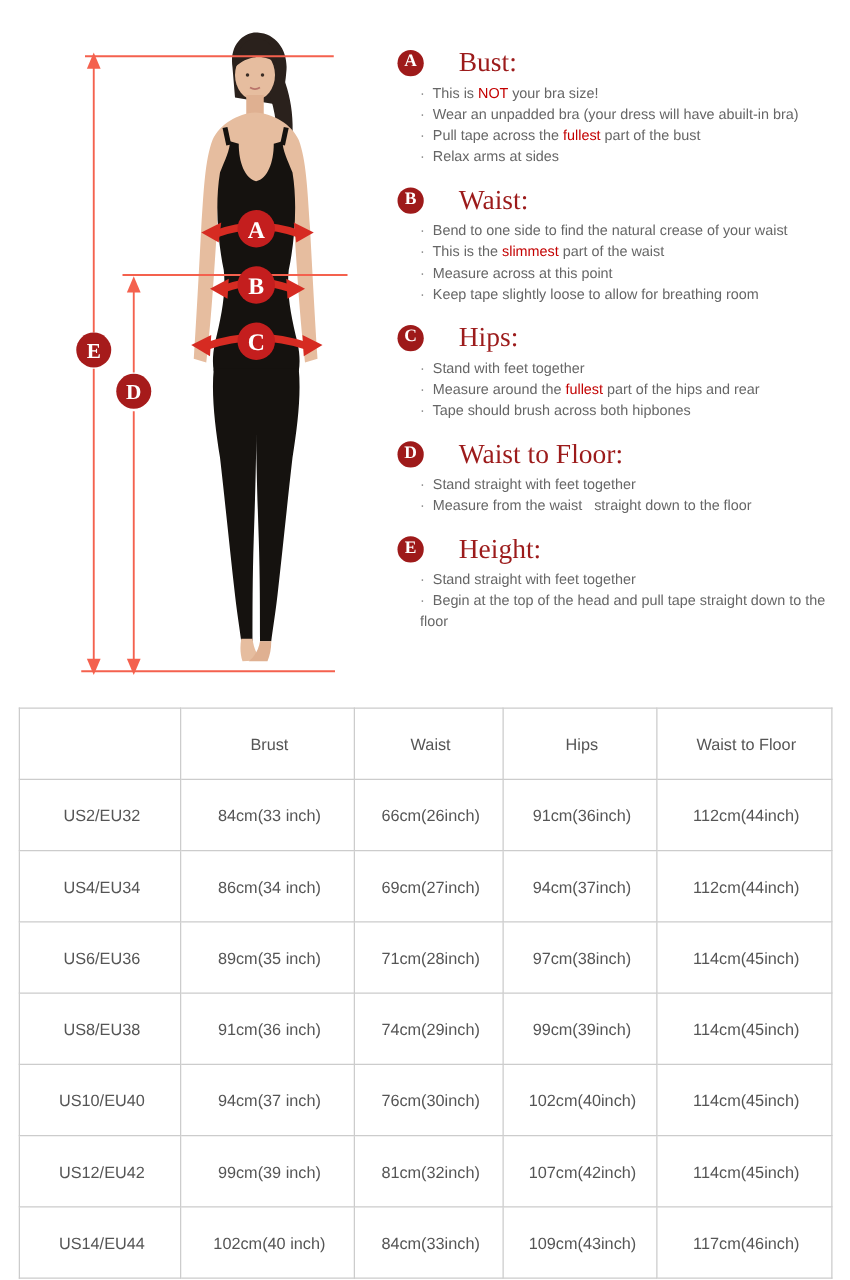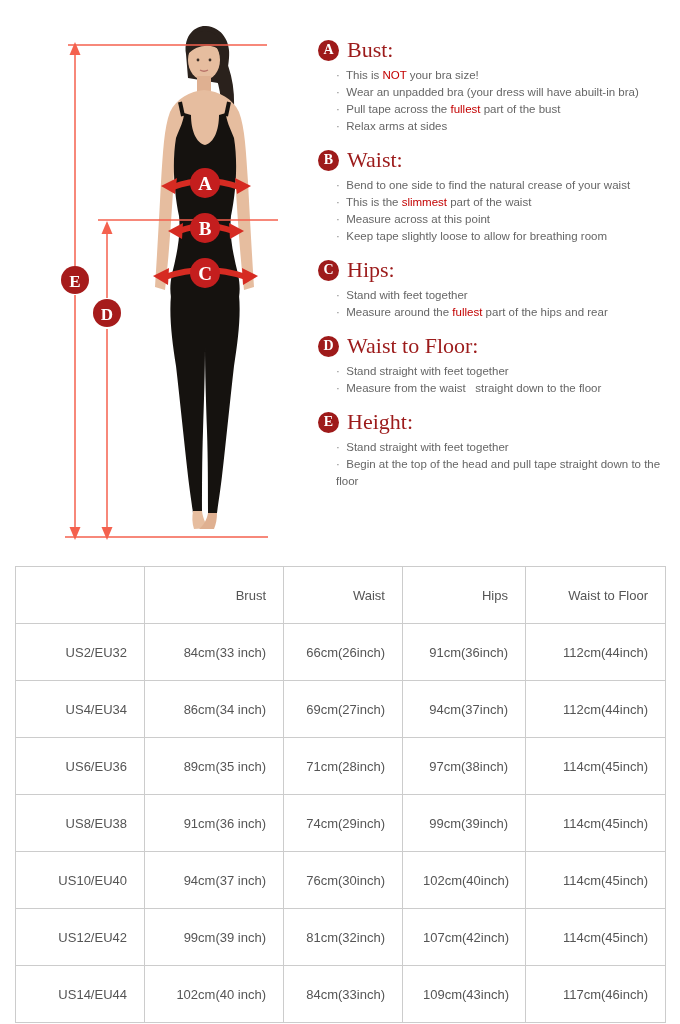--- a/index.html
+++ b/index.html
@@ -21,21 +21,21 @@
   .instr-head { display:flex; align-items:center; margin-bottom:5px; }
   .badge {
     width:21px; height:21px; border-radius:50%;
     background:#9e1a1a; color:#fff;
     font-family:"Liberation Serif", serif; font-weight:bold; font-size:14px;
     display:flex; align-items:center; justify-content:center;
     margin-right:8px; flex:0 0 auto;
   }
   .instr-title {
     font-family:"Liberation Serif", serif;
-    font-size:22px; color:#9c1b1b; line-height:24px;
+    font-size:22px; color:#9c1b1b; line-height:24px;margin-left:20px;
   }
   .bullets { list-style:none; padding-left:18px; }
   .bullets li {
     font-size:11.5px; line-height:17px; color:#666;
     white-space:pre-wrap;
   }
   .bullets li::before { content:"·  "; color:#888; }
   .bullets .em { color:#c30000; font-weight:normal; }
 
   
@@ -44,21 +44,21 @@
     width:650px; border-collapse:collapse; table-layout:fixed;
     font-size:13px; color:#555;
   }
   .size-table col.c0 { width:129px; }
   .size-table col.c1 { width:139px; }
   .size-table col.c2 { width:119px; }
   .size-table col.c3 { width:123px; }
   .size-table col.c4 { width:140px; }
   .size-table th, .size-table td {
     border:1px solid #ccc; height:57px;
-    padding:0 17px 0 20px; text-align:right; vertical-align:middle;
+    padding:0 17px 0 20px; text-align:center; vertical-align:middle;
     font-weight:normal; background:#fff;
   }
 </style>
 </head>
 <body>
 
 <div class="page">
 
   <div class="top">
 
@@ -175,20 +175,21 @@
           </ul>
         </div>
         <div class="instr-section">
           <div class="instr-head">
             <span class="badge">C</span>
             <span class="instr-title">Hips:</span>
           </div>
           <ul class="bullets">
             <li><span>Stand with feet together</span></li>
             <li><span>Measure around the </span><span class="em">fullest</span><span> part of the hips and rear</span></li>
+            <li><span>Tape should brush across both hipbones</span></li>
           </ul>
         </div>
         <div class="instr-section">
           <div class="instr-head">
             <span class="badge">D</span>
             <span class="instr-title">Waist to Floor:</span>
           </div>
           <ul class="bullets">
             <li><span>Stand straight with feet together</span></li>
             <li><span>Measure from the waist   straight down to the floor</span></li>

